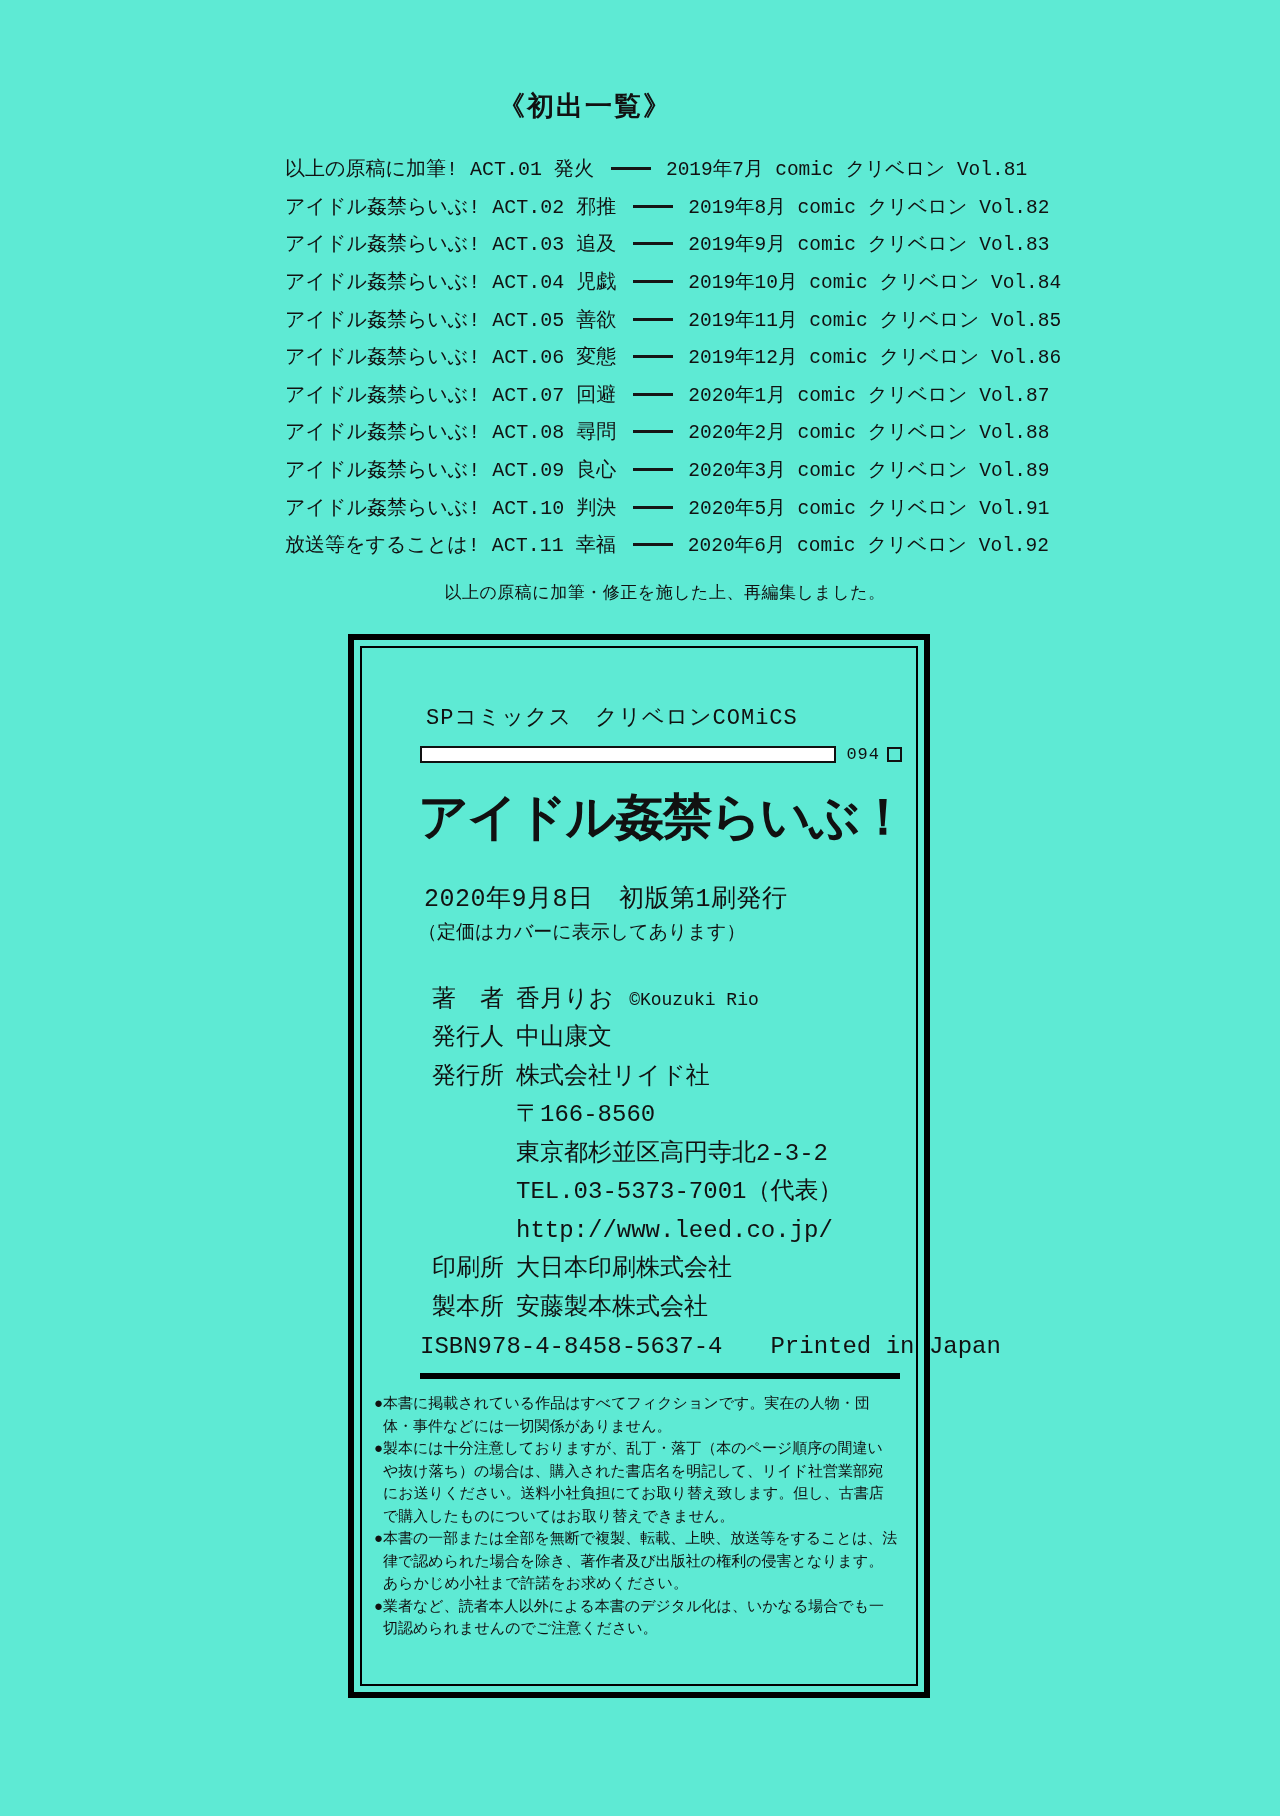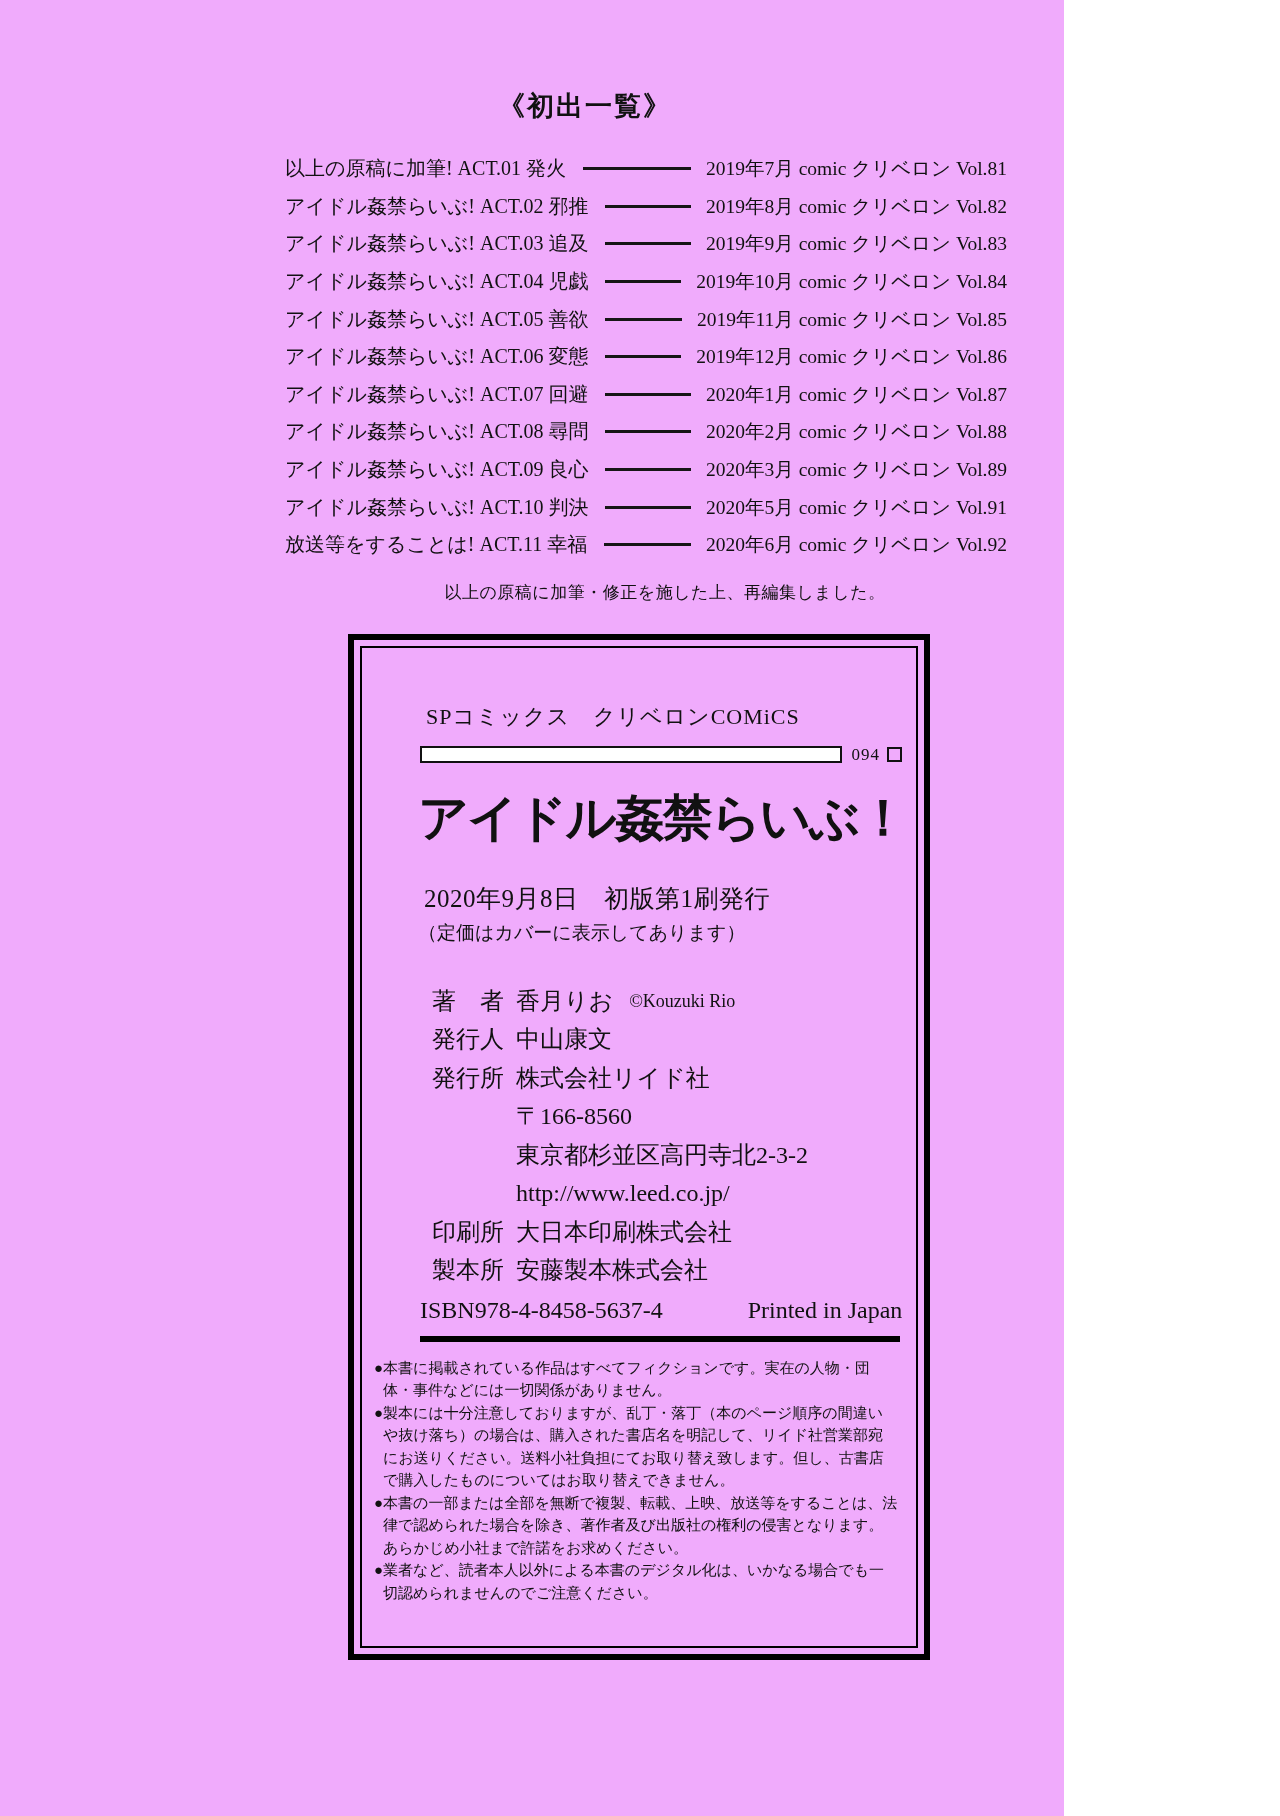--- a/index.html
+++ b/index.html
@@ -1,22 +1,22 @@
 <!DOCTYPE html>
 <html><head>
 <meta charset="utf-8">
 <style>
   * { margin:0; padding:0; box-sizing:border-box; }
   html,body { background:#ffffff; }
   .page {
     position:relative;
-    width:1064px; height:1816px;
-    background:#f0abfc;
+    width:1280px; height:1816px;
+    background:#5eead4;
     color:#111;
-    font-family:Liberation Serif, serif;
+    font-family:Liberation Mono, monospace;
     overflow:hidden;
   }
   .heading {
     width:600px; margin:88px 0 0 285px;
     text-align:center;
     font-size:27px; font-weight:bold; letter-spacing:2px;
   }
   .pub-list { width:722px; margin:26px 0 0 285px; }
   .pub-row { display:flex; align-items:center; height:37.6px; font-size:20px; white-space:nowrap; }
   .pub-title { flex:none; }
@@ -35,21 +35,21 @@
 
   .book-title { margin:20px 0 0 56px; font-size:50px; font-weight:900; letter-spacing:-2px; white-space:nowrap; }
   .edition { margin:30px 0 0 62px; font-size:25px; letter-spacing:0.5px; }
   .price-note { margin:5px 0 0 56px; font-size:19px; }
 
   .credits { margin:36px 0 0 58px; font-size:24px; }
   .credit-row { display:flex; line-height:38.5px; white-space:pre;text-align:center; }
   .credit-label { flex:none; width:96px; }
   .credit-extra { font-size:18px; margin-left:16px; }
 
-  .isbn-row { display:flex; margin:3px 8px 0 58px; font-size:24px; line-height:34px; white-space:nowrap;gap:37px; }
+  .isbn-row { display:flex; margin:3px 8px 0 58px; font-size:24px; line-height:34px; white-space:nowrap; }
   .printed { margin-left:48px; }
   .divider { border-top:6px solid #000; margin:9px 8px 0 58px; }
 
   .notices { margin:15px 10px 0 12px; font-size:15px; line-height:22.5px; }
   .notice { display:flex; }
   .notice-bullet { flex:none; }
   .notice-text { flex:1; }
 </style>
 </head>
 <body>
@@ -173,20 +173,21 @@
           </div>
 
           <div class="credit-row">
             <span class="credit-label"></span>
             <span class="credit-value">東京都杉並区高円寺北2-3-2</span>
             <span class="credit-extra"></span>
           </div>
 
           <div class="credit-row">
             <span class="credit-label"></span>
+            <span class="credit-value">TEL.03-5373-7001（代表）</span>
             <span class="credit-extra"></span>
           </div>
 
           <div class="credit-row">
             <span class="credit-label"></span>
             <span class="credit-value">http://www.leed.co.jp/</span>
             <span class="credit-extra"></span>
           </div>
 
           <div class="credit-row">

